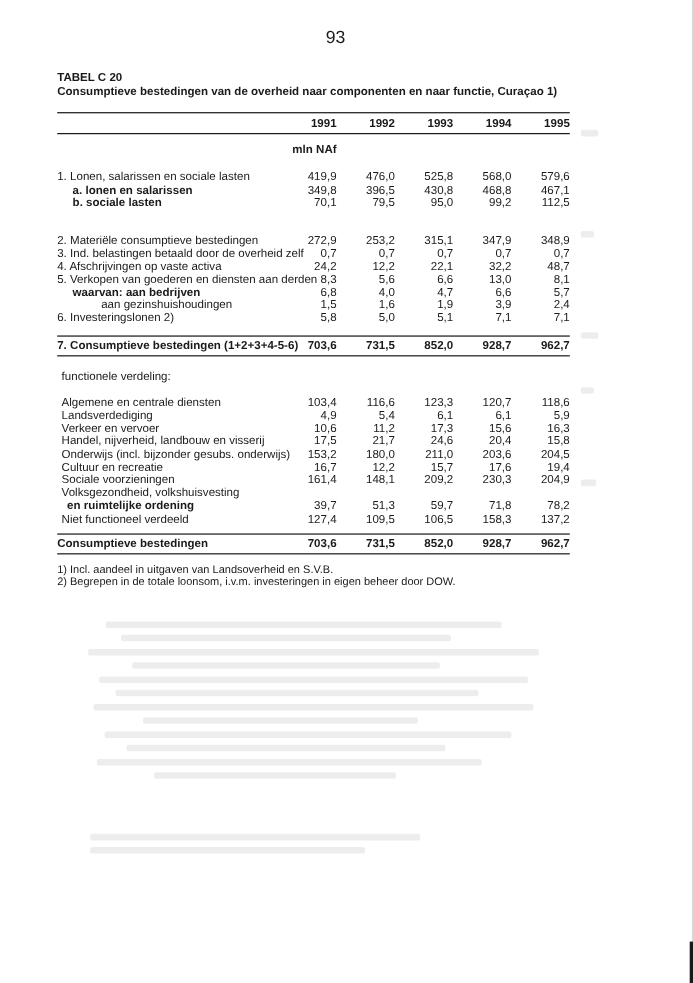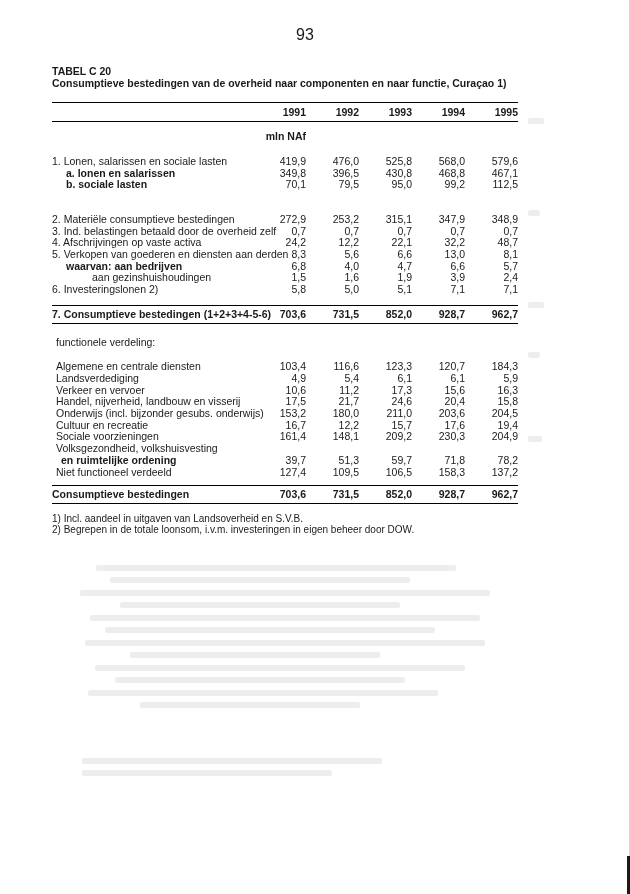--- a/index.html
+++ b/index.html
@@ -171,21 +171,21 @@
 
     <div class="func-head">functionele verdeling:</div>
 
     <div id="functional-rows">
         <div class="trow fn">
           <span class="lab ind0">Algemene en centrale diensten</span>
           <span class="val">103,4</span>
           <span class="val">116,6</span>
           <span class="val">123,3</span>
           <span class="val">120,7</span>
-          <span class="val">184,3</span>
+          <span class="val">118,6</span>
         </div>
         <div class="trow fn">
           <span class="lab ind0">Landsverdediging</span>
           <span class="val">4,9</span>
           <span class="val">5,4</span>
           <span class="val">6,1</span>
           <span class="val">6,1</span>
           <span class="val">5,9</span>
         </div>
         <div class="trow fn">

